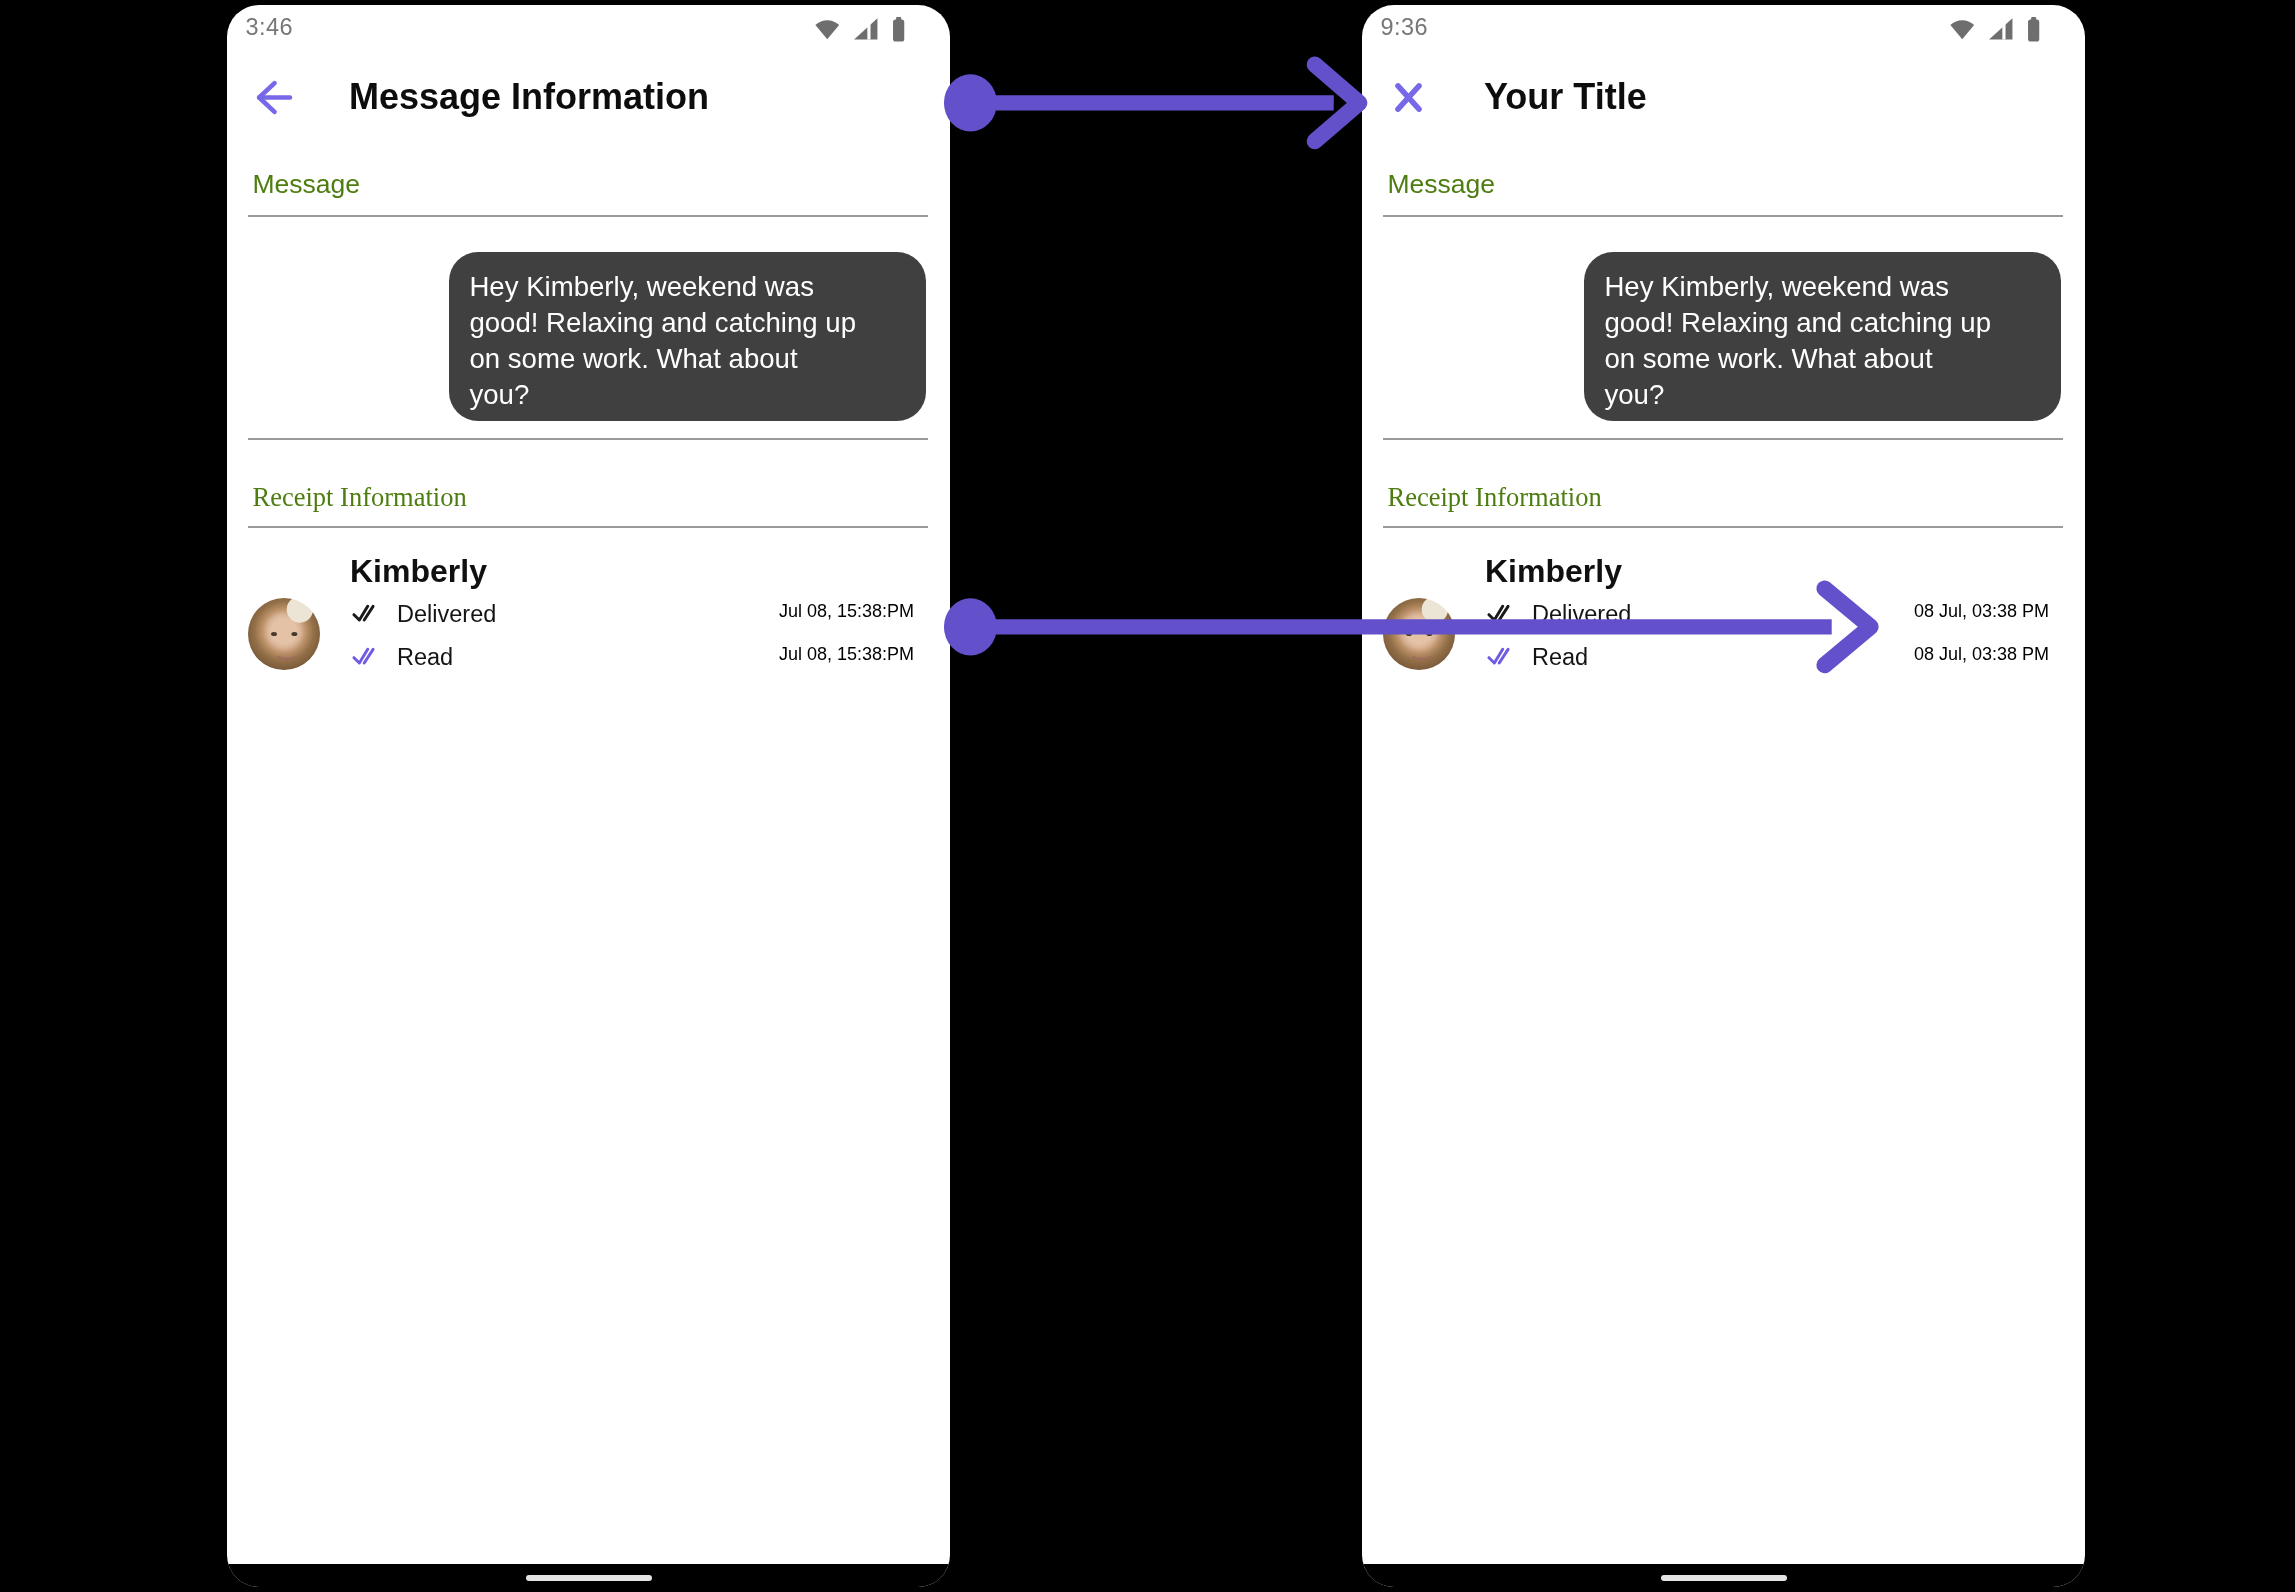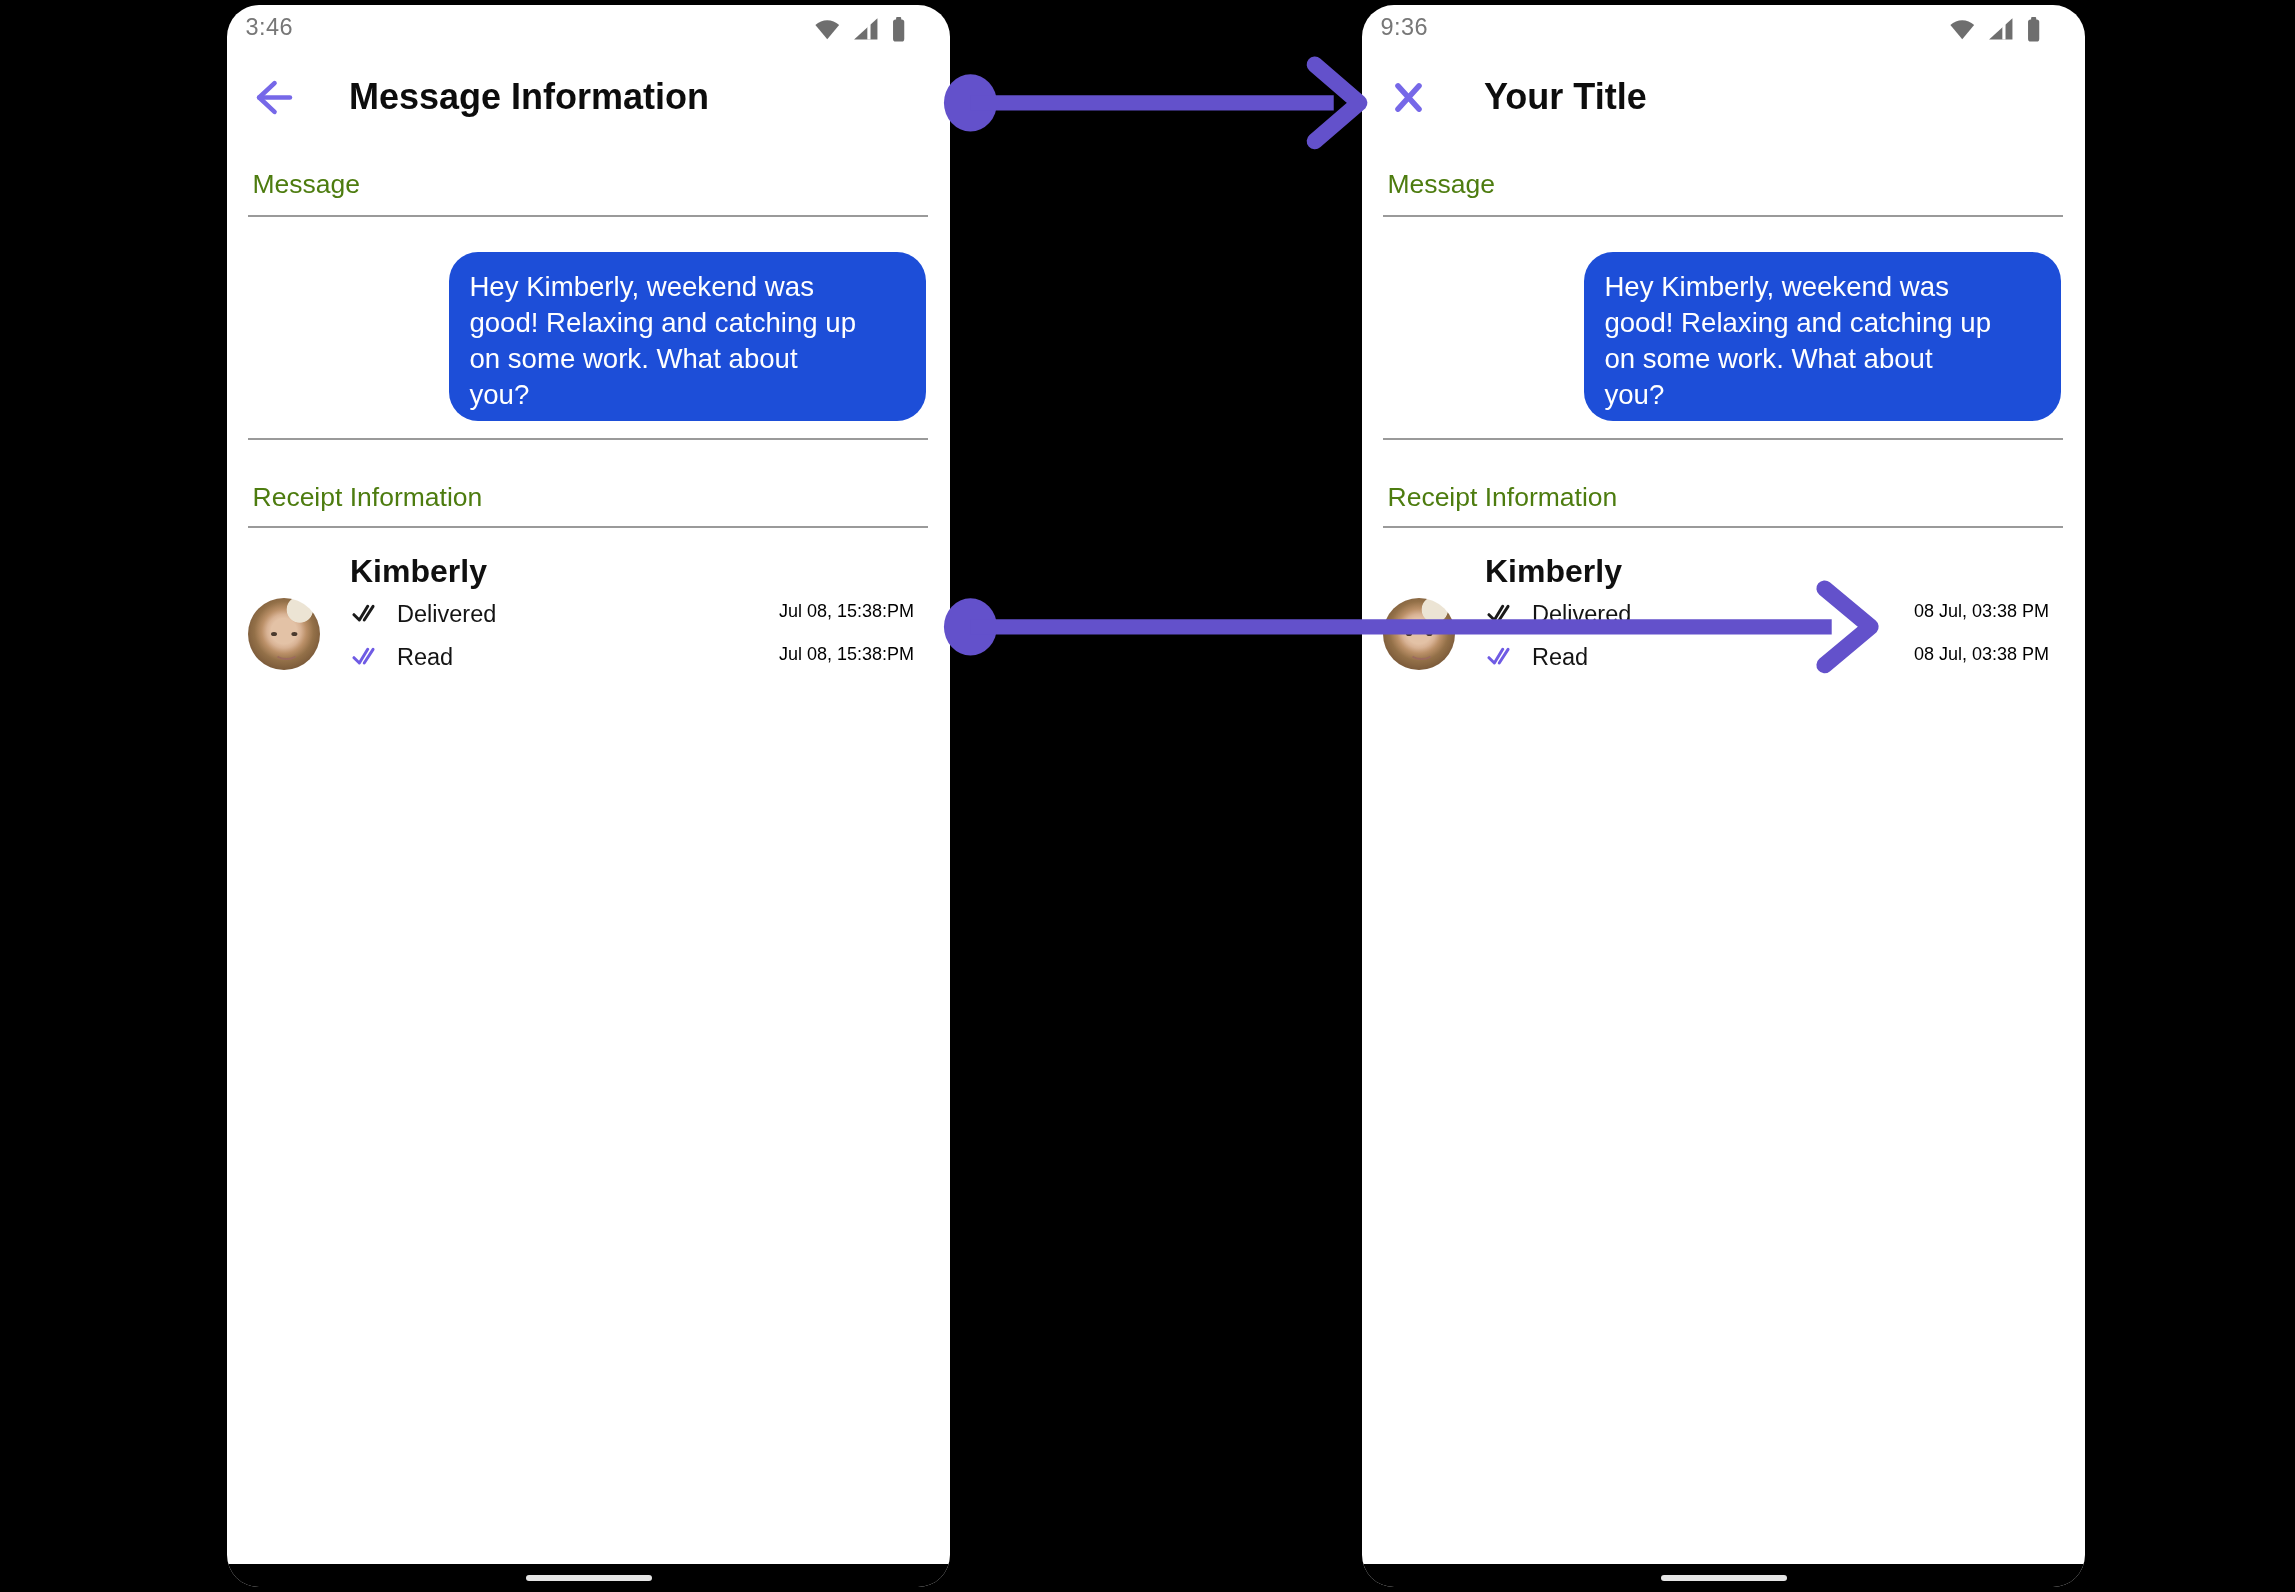--- a/index.html
+++ b/index.html
@@ -28,32 +28,32 @@
   .nav-btn{position:absolute;left:25.5px;top:73px;width:40px;height:39px;cursor:pointer;}
   .page-title{
     position:absolute;left:122px;top:72px;font-size:36px;font-weight:700;
     color:#0d0d0d;letter-spacing:0px;line-height:39px;white-space:nowrap;
   }
 
   .section-label{
     position:absolute;left:25.5px;font-size:26.5px;color:#4d7c0f;white-space:nowrap;
   }
   .label-message{top:164px;}
-  .label-receipt{top:477px;}
+  .label-receipt{top:477px;font-family:Liberation Serif, serif;}
 
   .divider{
     position:absolute;left:21.4px;right:22.5px;height:2px;background:#9a9a9a;
   }
   .divider-1{top:210px;}
   .divider-2{top:433px;}
   .divider-3{top:521px;}
 
   .bubble{
     position:absolute;left:222px;top:247px;width:477px;height:169px;
-    background:#1d4ed8;border-radius:29px;box-sizing:border-box;
+    background:#404040;border-radius:29px;box-sizing:border-box;
     padding:17.4px 19.4px 0 20.4px;
   }
   .bubble-text{
     font-size:27.6px;line-height:36px;color:#ffffff;white-space:pre-line;
   }
 
   .contact-name{
     position:absolute;left:123px;top:548px;font-size:32px;font-weight:700;
     color:#101010;white-space:nowrap;
   }

